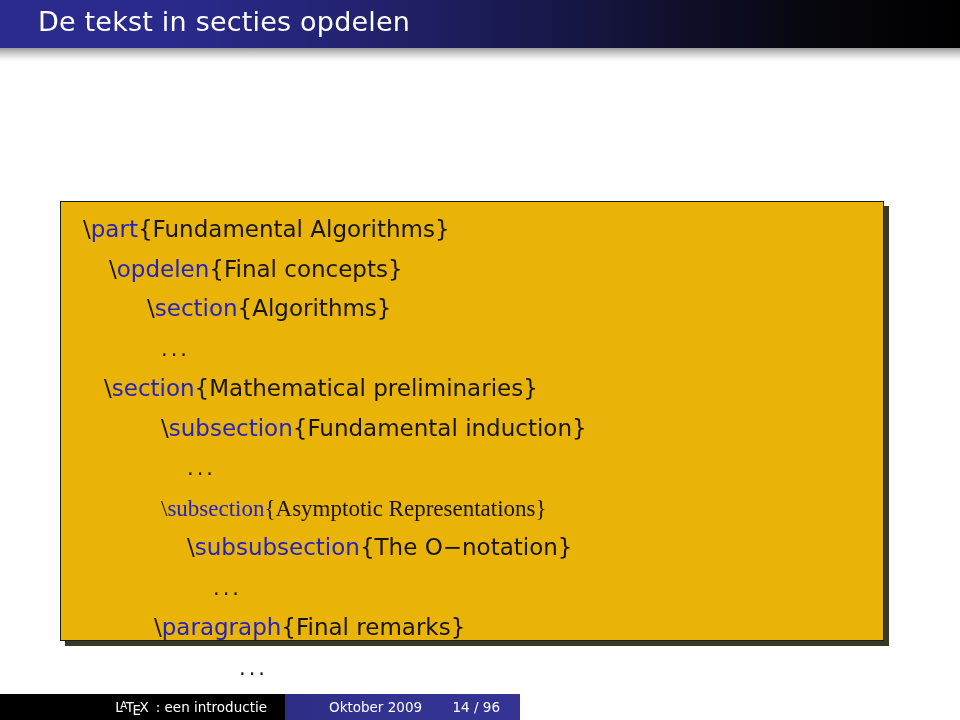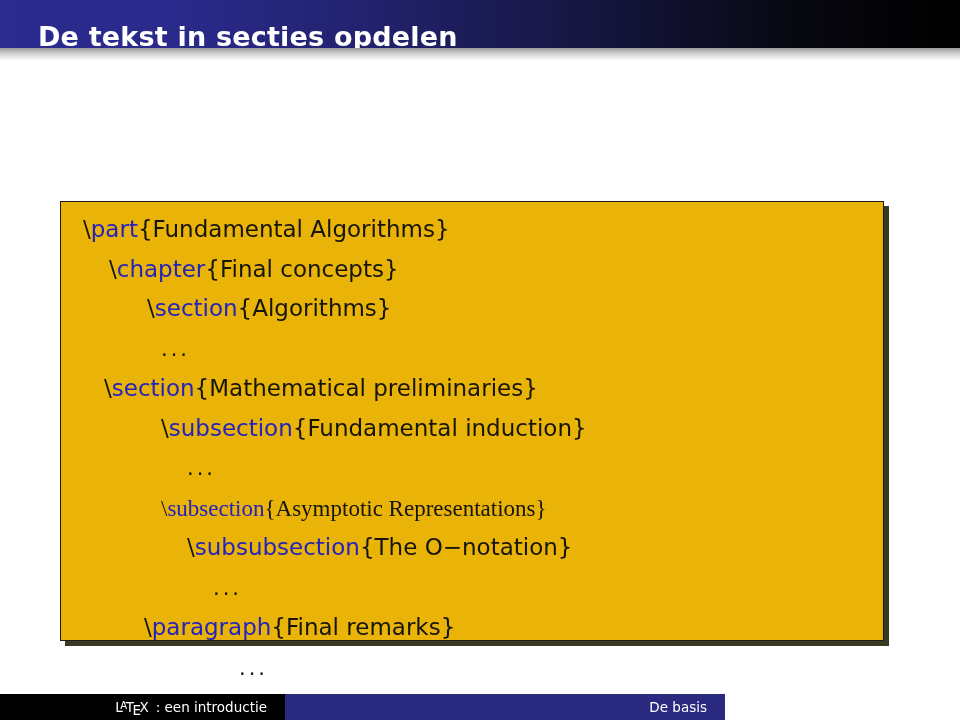--- a/index.html
+++ b/index.html
@@ -19,25 +19,25 @@
   
   #header-bar {
     position: absolute;
     left: 0; top: 0;
     width: 960px; height: 48px;
     background: linear-gradient(to right, #2b2b8f 0%, #2a2a8c 18%, #22226f 38%, #15153f 62%, #07070f 84%, #000000 100%);
   }
   #slide-title {
     position: absolute;
     left: 38px;
-    top: 19px;
+    top: 4px;
     font-size: 27px;
     line-height: 36px;
     color: #ffffff;
-    font-weight: 700;
+    font-weight: 400;
     letter-spacing: 0.2px;
     white-space: nowrap;
   }
   #header-shadow {
     position: absolute;
     left: 0; top: 48px;
     width: 960px; height: 13px;
     background: linear-gradient(to bottom, #9a9a9a 0%, #bfbfbf 28%, #dddddd 58%, #f5f5f5 85%, #ffffff 100%);
   }
 
@@ -139,37 +139,38 @@
 <div id="header-bar">
   <div id="slide-title">De tekst in secties opdelen</div>
 </div>
 <div id="header-shadow"></div>
 
 <div id="content-area">
   <div id="code-block-shadow"></div>
   <div id="code-block">
     <div id="code-lines">
         <div class="code-line" style="padding-left: 22px;"><span>\</span><span class="cmd">part</span><span>{Fundamental Algorithms}</span></div>
-        <div class="code-line" style="padding-left: 48px;"><span>\</span><span class="cmd">chapter</span><span>{Final concepts}</span></div>
+        <div class="code-line" style="padding-left: 48px;"><span>\</span><span class="cmd">opdelen</span><span>{Final concepts}</span></div>
         <div class="code-line" style="padding-left: 74px; margin-left: 12px;"><span>\</span><span class="cmd">section</span><span>{Algorithms}</span></div>
         <div class="code-line" style="padding-left: 100px;"><span class="dots">...</span></div>
         <div class="code-line" style="padding-left: 43px;"><span>\</span><span class="cmd">section</span><span>{Mathematical preliminaries}</span></div>
         <div class="code-line" style="padding-left: 100px;"><span>\</span><span class="cmd">subsection</span><span>{Fundamental induction}</span></div>
         <div class="code-line" style="padding-left: 126px;"><span class="dots">...</span></div>
         <div class="code-line" style="padding-left: 100px; font-family: Liberation Serif, serif;"><span>\</span><span class="cmd">subsection</span><span>{Asymptotic Representations}</span></div>
         <div class="code-line" style="padding-left: 126px;"><span>\</span><span class="cmd">subsubsection</span><span>{The O−notation}</span></div>
         <div class="code-line" style="padding-left: 152px;"><span class="dots">...</span></div>
-        <div class="code-line" style="padding-left: 83px;"><span>\</span><span class="cmd">paragraph</span><span>{Final remarks}</span></div>
+        <div class="code-line" style="padding-left: 83px; margin-left: 10px;"><span>\</span><span class="cmd">paragraph</span><span>{Final remarks}</span></div>
         <div class="code-line" style="padding-left: 178px;"><span class="dots">...</span></div>
       </div>
   </div>
 </div>
 
 <div id="footer">
   <div id="footer-left">
     <span class="footer-text" id="footer-author">
       <span class="latex-logo"><span class="la">L</span><span class="a">A</span><span class="t">T</span><span class="e">E</span><span class="x">X</span></span><span>: een introductie</span>
     </span>
   </div>
-  <div id="footer-mid">
-    <span class="footer-text" id="footer-section">De basis</span>
+  <div id="footer-right">
+    <span class="footer-text" id="footer-date">Oktober 2009</span>
+    <span class="footer-text" id="footer-page">14 / 96</span>
   </div>
 </div>
 
 </body></html>

